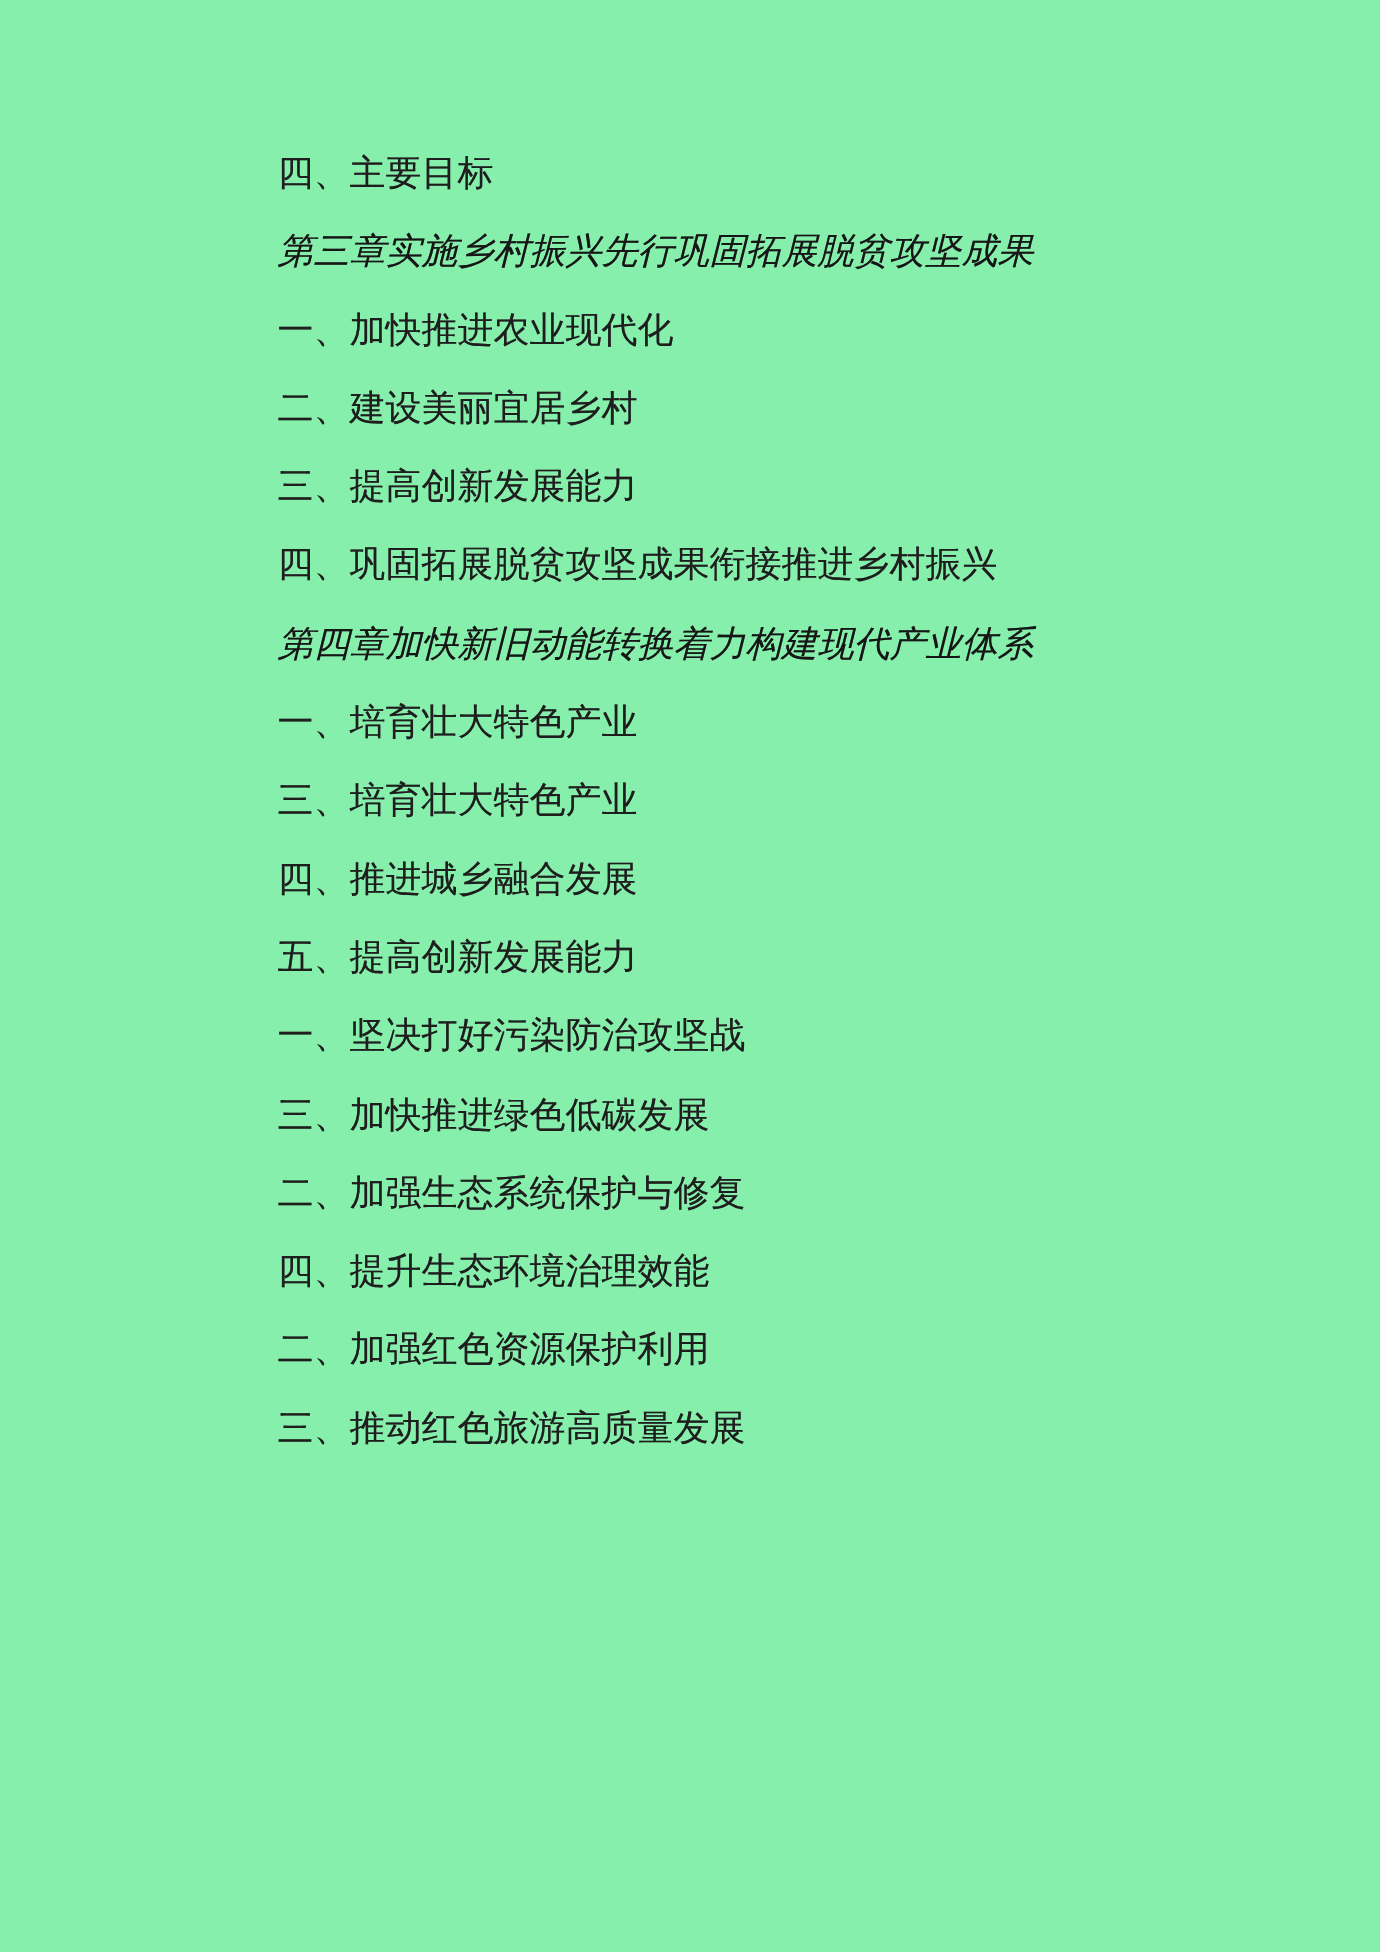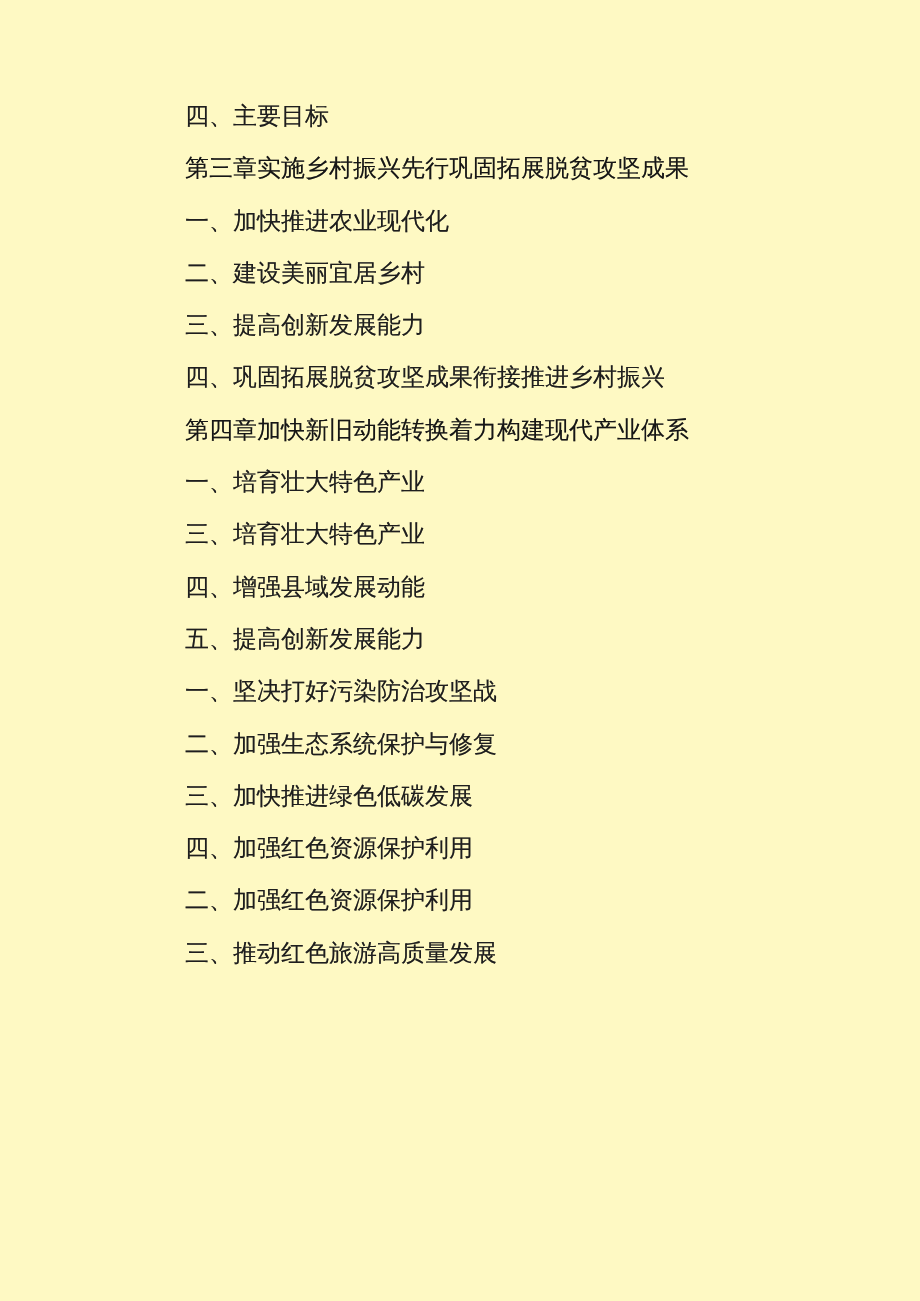--- a/index.html
+++ b/index.html
@@ -10,62 +10,63 @@
     width: 920px;
     height: 1301px;
     background: #ffffff;
     font-family: "Liberation Serif", "DejaVu Serif", serif;
     overflow: hidden;
   }
   .page {
     position: relative;
     width: 920px;
     height: 1301px;
-    background: #fef9c3;
+    background: #86efac;
   }
   .toc {
     position: absolute;
     left: 185px;
     top: 90px;
     width: 560px;
   }
   .toc p {
     margin: 0;
     padding: 0;
     font-size: 24px;
     line-height: 52.3px;
     letter-spacing: 0px;
     color: #1c1c1c;
     white-space: nowrap;
     
     text-shadow: 0 0 0.4px rgba(40,40,40,0.55);
   }
   .toc p.chapter {
     color: #161616;
+    font-style: italic;
   }
   .toc p.item {
     color: #1e1e1e;
   }
 </style>
 </head>
 <body style="background: rgb(255, 255, 255);">
 
 <div class="page">
   <div class="toc">
       <p class="item">四、主要目标</p>
       <p class="chapter">第三章实施乡村振兴先行巩固拓展脱贫攻坚成果</p>
       <p class="item">一、加快推进农业现代化</p>
       <p class="item">二、建设美丽宜居乡村</p>
       <p class="item">三、提高创新发展能力</p>
       <p class="item">四、巩固拓展脱贫攻坚成果衔接推进乡村振兴</p>
       <p class="chapter">第四章加快新旧动能转换着力构建现代产业体系</p>
       <p class="item">一、培育壮大特色产业</p>
       <p class="item">三、培育壮大特色产业</p>
-      <p class="item">四、增强县域发展动能</p>
+      <p class="item">四、推进城乡融合发展</p>
       <p class="item">五、提高创新发展能力</p>
       <p class="item">一、坚决打好污染防治攻坚战</p>
+      <p class="item">三、加快推进绿色低碳发展</p>
       <p class="item">二、加强生态系统保护与修复</p>
-      <p class="item">三、加快推进绿色低碳发展</p>
-      <p class="item">四、加强红色资源保护利用</p>
+      <p class="item">四、提升生态环境治理效能</p>
       <p class="item">二、加强红色资源保护利用</p>
       <p class="item">三、推动红色旅游高质量发展</p>
     </div>
 </div>
 
 </body></html>

